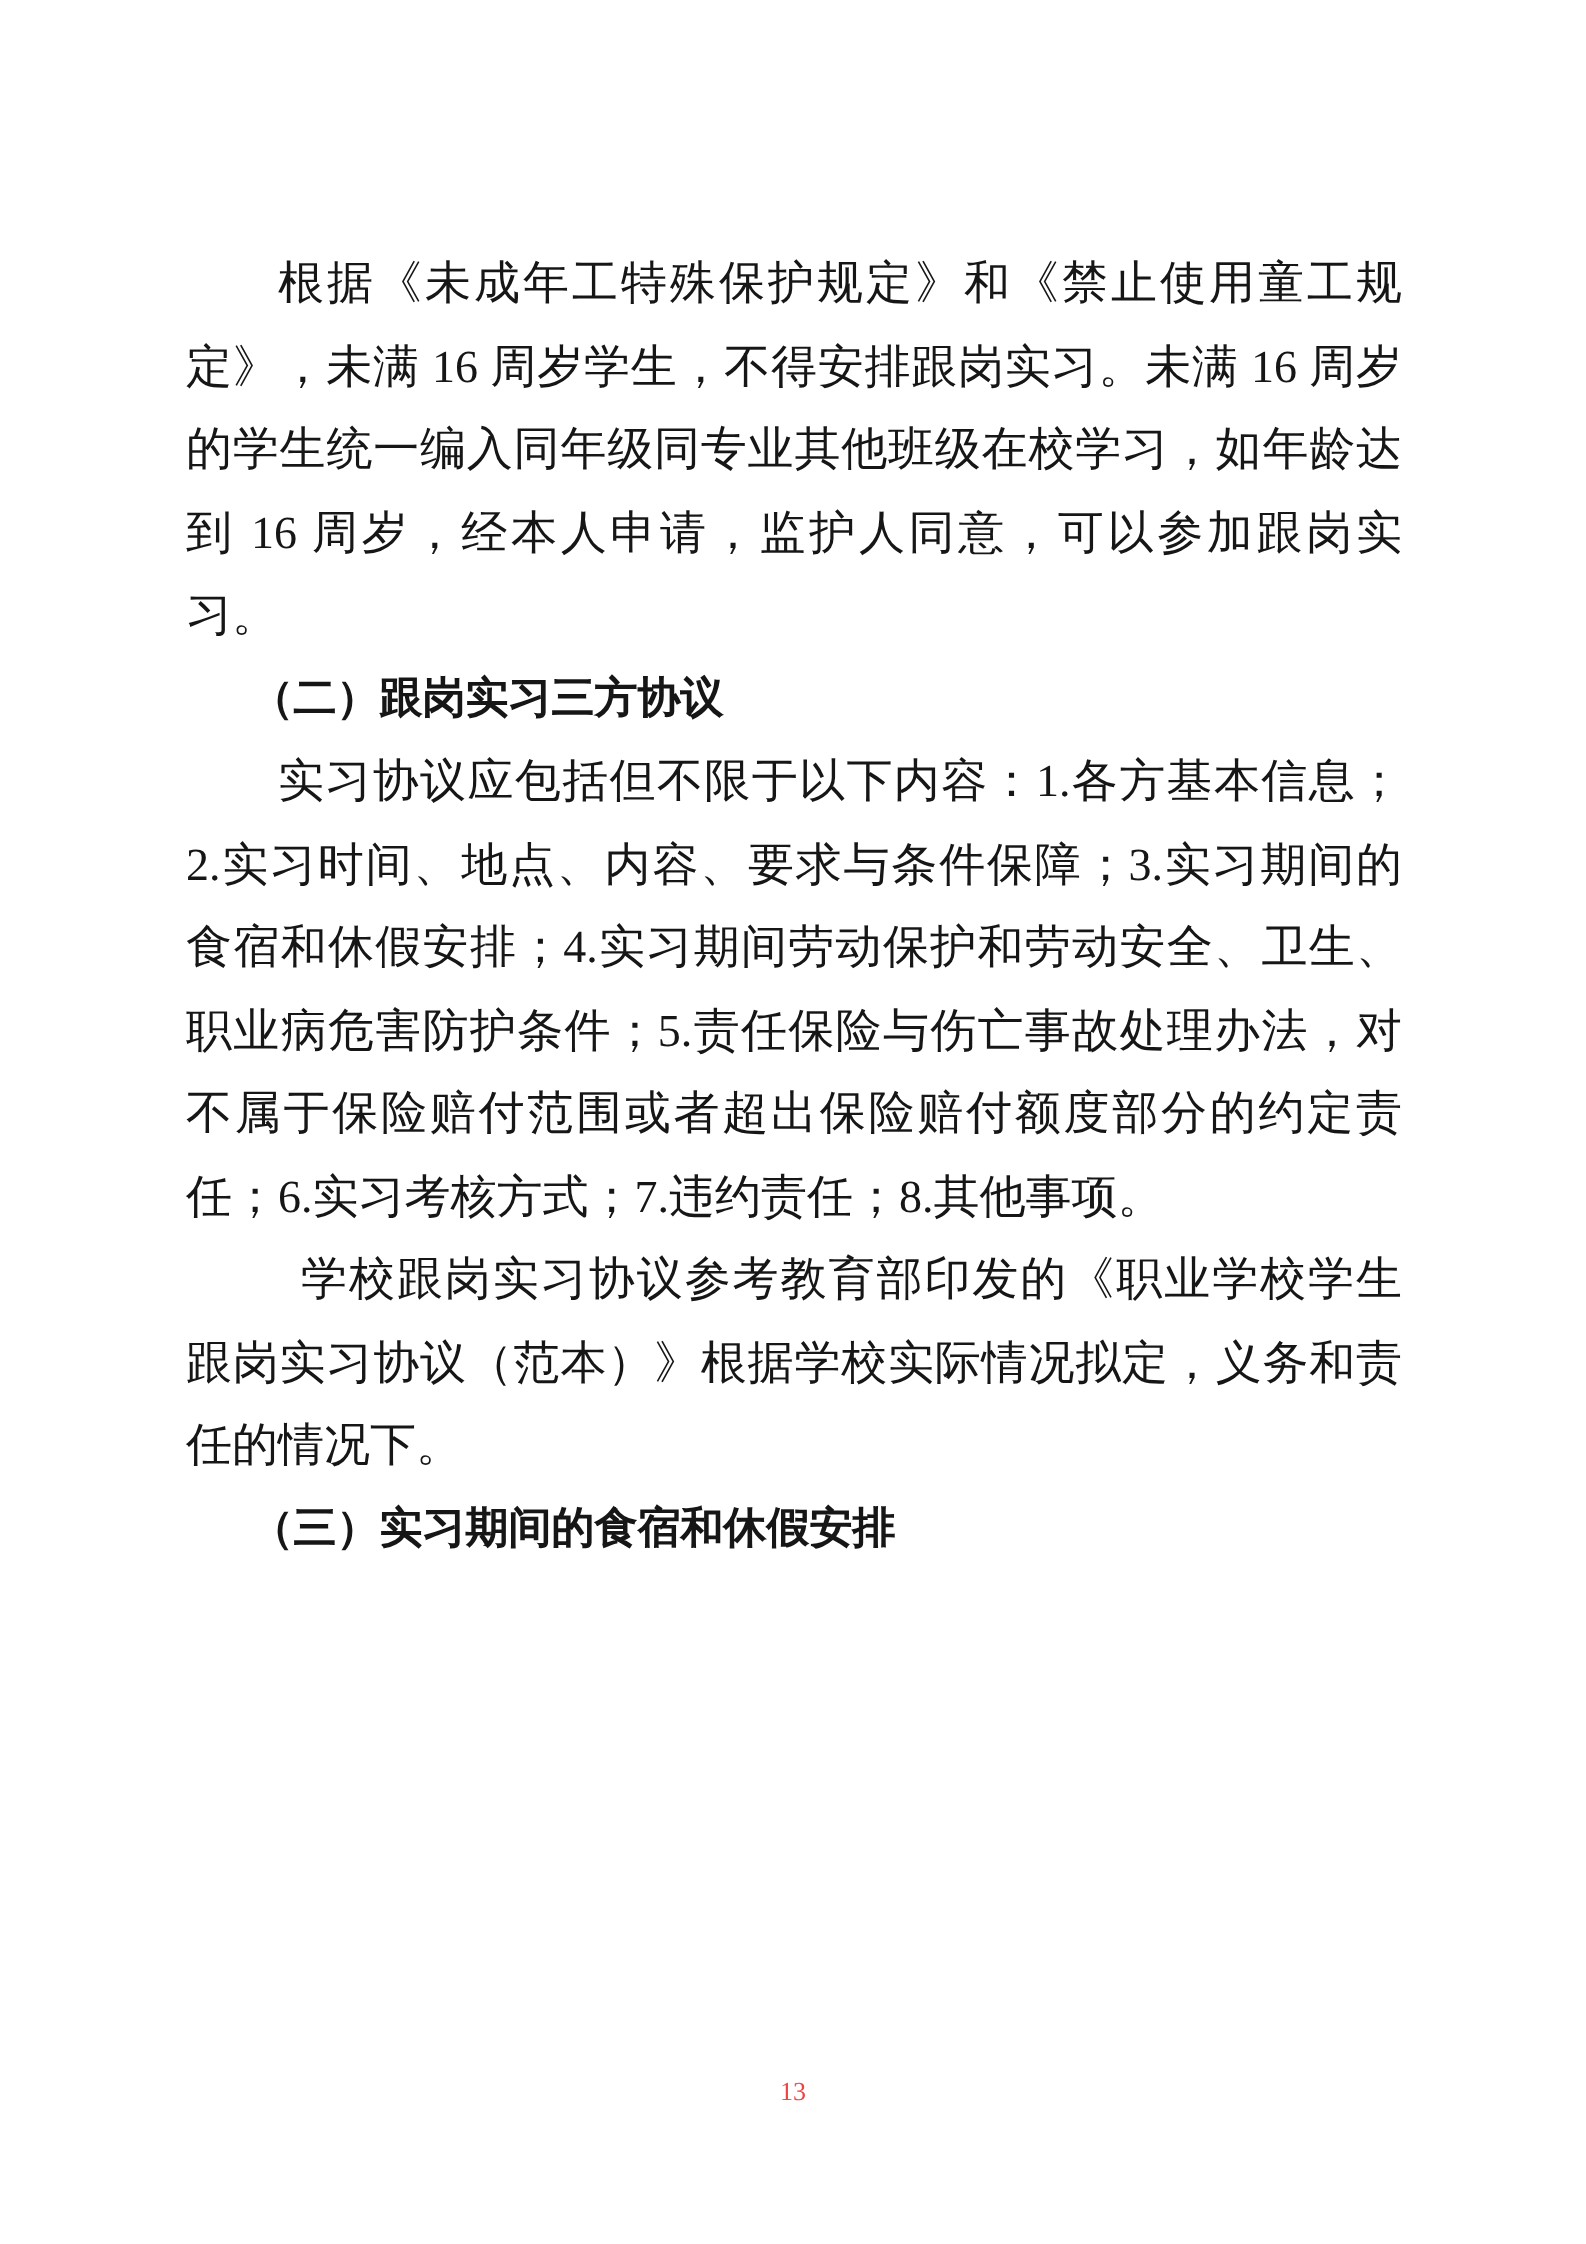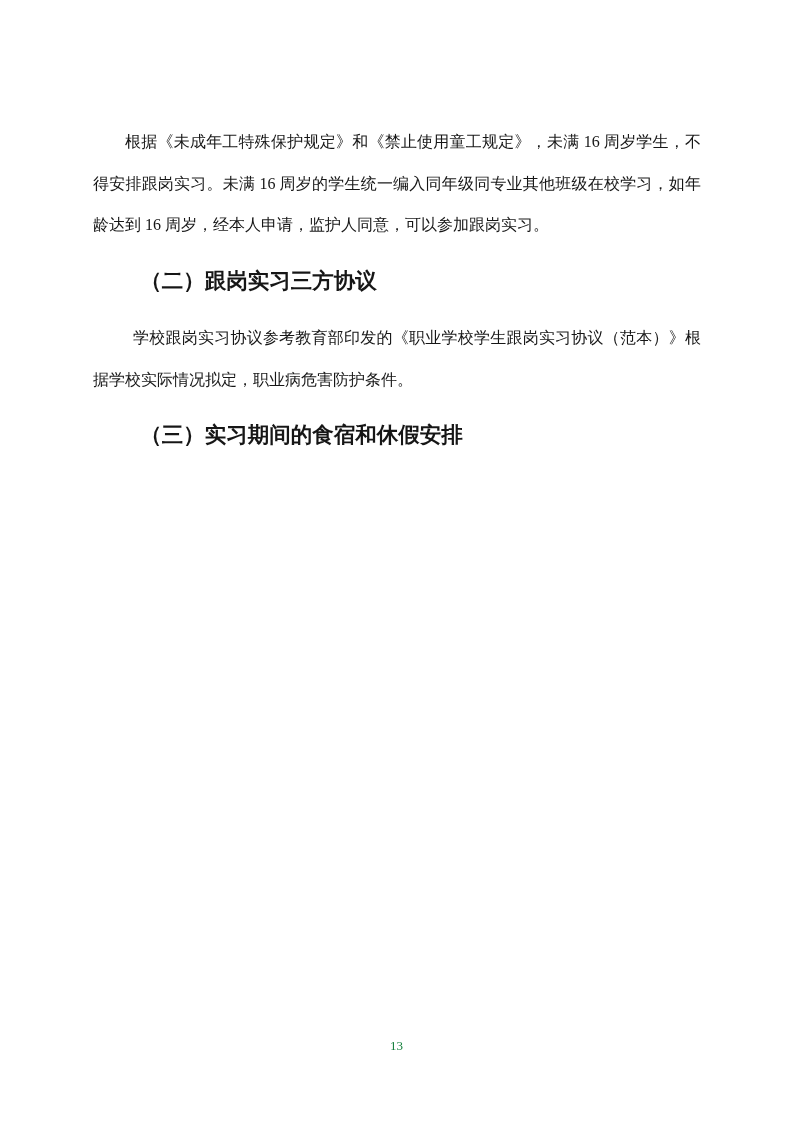--- a/index.html
+++ b/index.html
@@ -17,53 +17,54 @@
     color: #161616;
   }
   .content {
     position: absolute;
     left: 93px;
     top: 121px;
     width: 608px;
   }
   .body-para {
     margin: 0;
-    font-size: 16px;
+    font-size: 23px;
     line-height: 41.5px;
     text-align: justify;
     text-justify: inter-ideograph;
     text-indent: 2em;
     font-kerning: none;
   }
   .body-para.indent-wide {
     text-indent: 2.5em;
   }
   .section-heading {
-    margin: 15px;
+    margin: 0;
     font-size: 21.5px;
     line-height: 41.5px;
     font-weight: 700;
     text-indent: 1.5em;
     text-align: left;
   }
   .page-number {
     position: absolute;
     left: 0;
     top: 1038px;
     width: 100%;
     text-align: center;
     font-size: 13px;
     line-height: 16px;
-    color: #15803d;
+    color: #ef4444;
   }
 </style>
 </head>
 <body>
 
 <div class="page">
   <div class="content">
       <p class="body-para">根据《未成年工特殊保护规定》和《禁止使用童工规定》，未满 16 周岁学生，不得安排跟岗实习。未满 16 周岁的学生统一编入同年级同专业其他班级在校学习，如年龄达到 16 周岁，经本人申请，监护人同意，可以参加跟岗实习。</p>
       <p class="section-heading">（二）跟岗实习三方协议</p>
-      <p class="body-para indent-wide">学校跟岗实习协议参考教育部印发的《职业学校学生跟岗实习协议（范本）》根据学校实际情况拟定，职业病危害防护条件。</p>
+      <p class="body-para">实习协议应包括但不限于以下内容：1.各方基本信息；2.实习时间、地点、内容、要求与条件保障；3.实习期间的食宿和休假安排；4.实习期间劳动保护和劳动安全、卫生、职业病危害防护条件；5.责任保险与伤亡事故处理办法，对不属于保险赔付范围或者超出保险赔付额度部分的约定责任；6.实习考核方式；7.违约责任；8.其他事项。</p>
+      <p class="body-para indent-wide">学校跟岗实习协议参考教育部印发的《职业学校学生跟岗实习协议（范本）》根据学校实际情况拟定，义务和责任的情况下。</p>
       <p class="section-heading">（三）实习期间的食宿和休假安排</p>
     </div>
   <div class="page-number">13</div>
 </div>
 
 </body></html>

